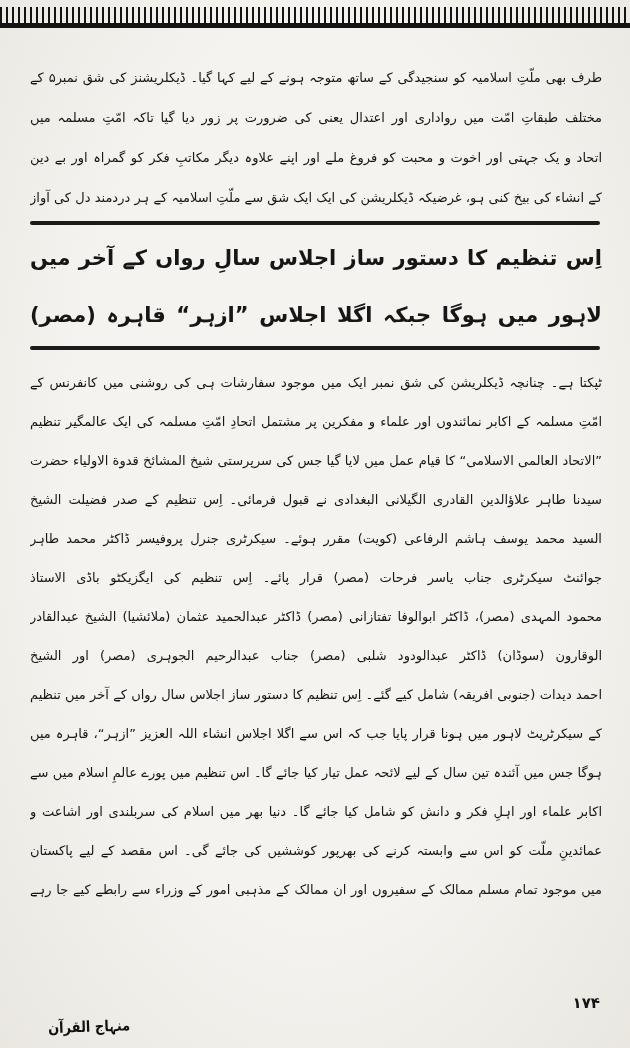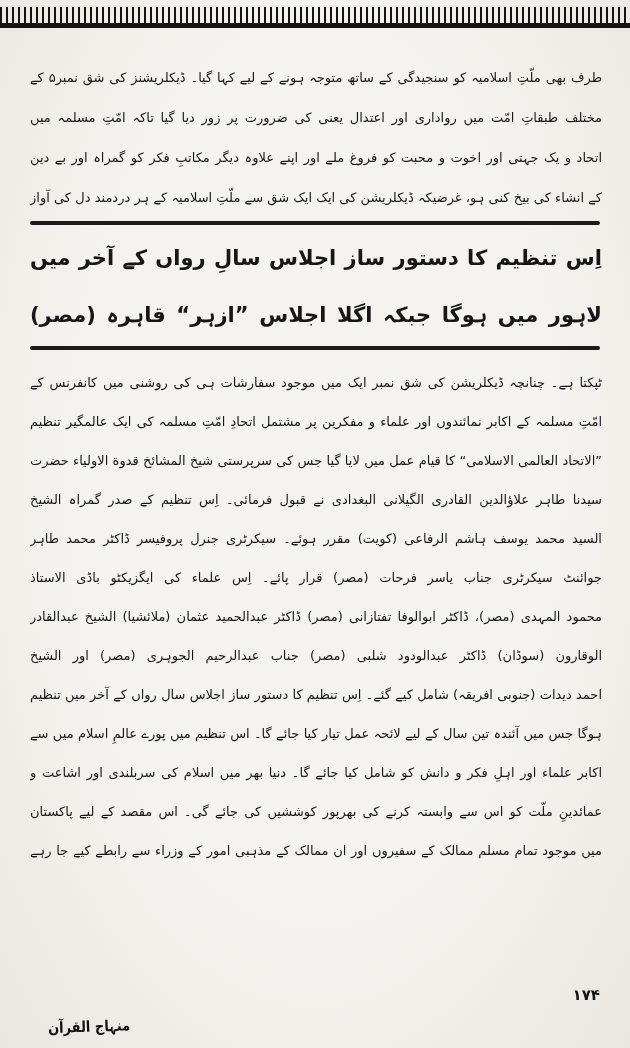--- a/index.html
+++ b/index.html
@@ -47,21 +47,21 @@
     letter-spacing:0.5px;
   }
   .stamp {
     position:absolute; left:48px; bottom:14px;
     font-size:13px; font-weight:bold;
     color:#101010;
     transform:rotate(-2deg) scaleY(1.15);
     direction:rtl;
   }
   .pagenum {
-    position:absolute; right:30px; bottom:44px;
+    position:absolute; right:30px; bottom:36px;
     font-size:15px; font-weight:bold;
     letter-spacing:1px;
     color:#141414;
   }
 </style>
 </head>
 <body>
 
 <div class="page">
 
@@ -80,26 +80,27 @@
     <div class="heading-line">اِس تنظیم کا دستور ساز اجلاس سالِ رواں کے آخر میں</div>
     <div class="heading-line">لاہور میں ہوگا جبکہ اگلا اجلاس ”ازہر“ قاہرہ (مصر) میں ہوگا۔</div>
   </div>
 
   <div class="rule"></div>
 
   <div class="para para2">
     <div class="line">ٹپکتا ہے۔ چنانچہ ڈیکلریشن کی شق نمبر ایک میں موجود سفارشات ہی کی روشنی میں کانفرنس کے اختتام پر</div>
     <div class="line">امّتِ مسلمہ کے اکابر نمائندوں اور علماء و مفکرین پر مشتمل اتحادِ امّتِ مسلمہ کی ایک عالمگیر تنظیم ——</div>
     <div class="line">”الاتحاد العالمی الاسلامی“ کا قیام عمل میں لایا گیا جس کی سرپرستی شیخ المشائخ قدوة الاولیاء حضرت</div>
-    <div class="line">سیدنا طاہر علاؤالدین القادری الگیلانی البغدادی نے قبول فرمائی۔ اِس تنظیم کے صدر گمراہ الشیخ</div>
+    <div class="line">سیدنا طاہر علاؤالدین القادری الگیلانی البغدادی نے قبول فرمائی۔ اِس تنظیم کے صدر فضیلت الشیخ</div>
     <div class="line">السید محمد یوسف ہاشم الرفاعی (کویت) مقرر ہوئے۔ سیکرٹری جنرل پروفیسر ڈاکٹر محمد طاہر القادری اور</div>
-    <div class="line">جوائنٹ سیکرٹری جناب یاسر فرحات (مصر) قرار پائے۔ اِس علماء کی ایگزیکٹو باڈی الاستاذ</div>
+    <div class="line">جوائنٹ سیکرٹری جناب یاسر فرحات (مصر) قرار پائے۔ اِس تنظیم کی ایگزیکٹو باڈی الاستاذ</div>
     <div class="line">محمود المہدی (مصر)، ڈاکٹر ابوالوفا تفتازانی (مصر) ڈاکٹر عبدالحمید عثمان (ملائشیا) الشیخ عبدالقادر</div>
     <div class="line">الوقارون (سوڈان) ڈاکٹر عبدالودود شلبی (مصر) جناب عبدالرحیم الجوہری (مصر) اور الشیخ</div>
     <div class="line">احمد دیدات (جنوبی افریقہ) شامل کیے گئے۔ اِس تنظیم کا دستور ساز اجلاس سال رواں کے آخر میں تنظیم</div>
+    <div class="line">کے سیکرٹریٹ لاہور میں ہونا قرار پایا جب کہ اس سے اگلا اجلاس انشاء اللہ العزیز ”ازہر“، قاہرہ میں</div>
     <div class="line">ہوگا جس میں آئندہ تین سال کے لیے لائحہ عمل تیار کیا جائے گا۔ اس تنظیم میں پورے عالمِ اسلام میں سے</div>
     <div class="line">اکابر علماء اور اہلِ فکر و دانش کو شامل کیا جائے گا۔ دنیا بھر میں اسلام کی سربلندی اور اشاعت و فروغ</div>
     <div class="line">عمائدینِ ملّت کو اس سے وابستہ کرنے کی بھرپور کوششیں کی جائے گی۔ اس مقصد کے لیے پاکستان</div>
     <div class="line">میں موجود تمام مسلم ممالک کے سفیروں اور ان ممالک کے مذہبی امور کے وزراء سے رابطے کیے جا رہے ہیں۔</div>
   </div>
 
   <div class="stamp">منہاج القرآن</div>
   <div class="pagenum">۱۷۴</div>
 
 </div>

